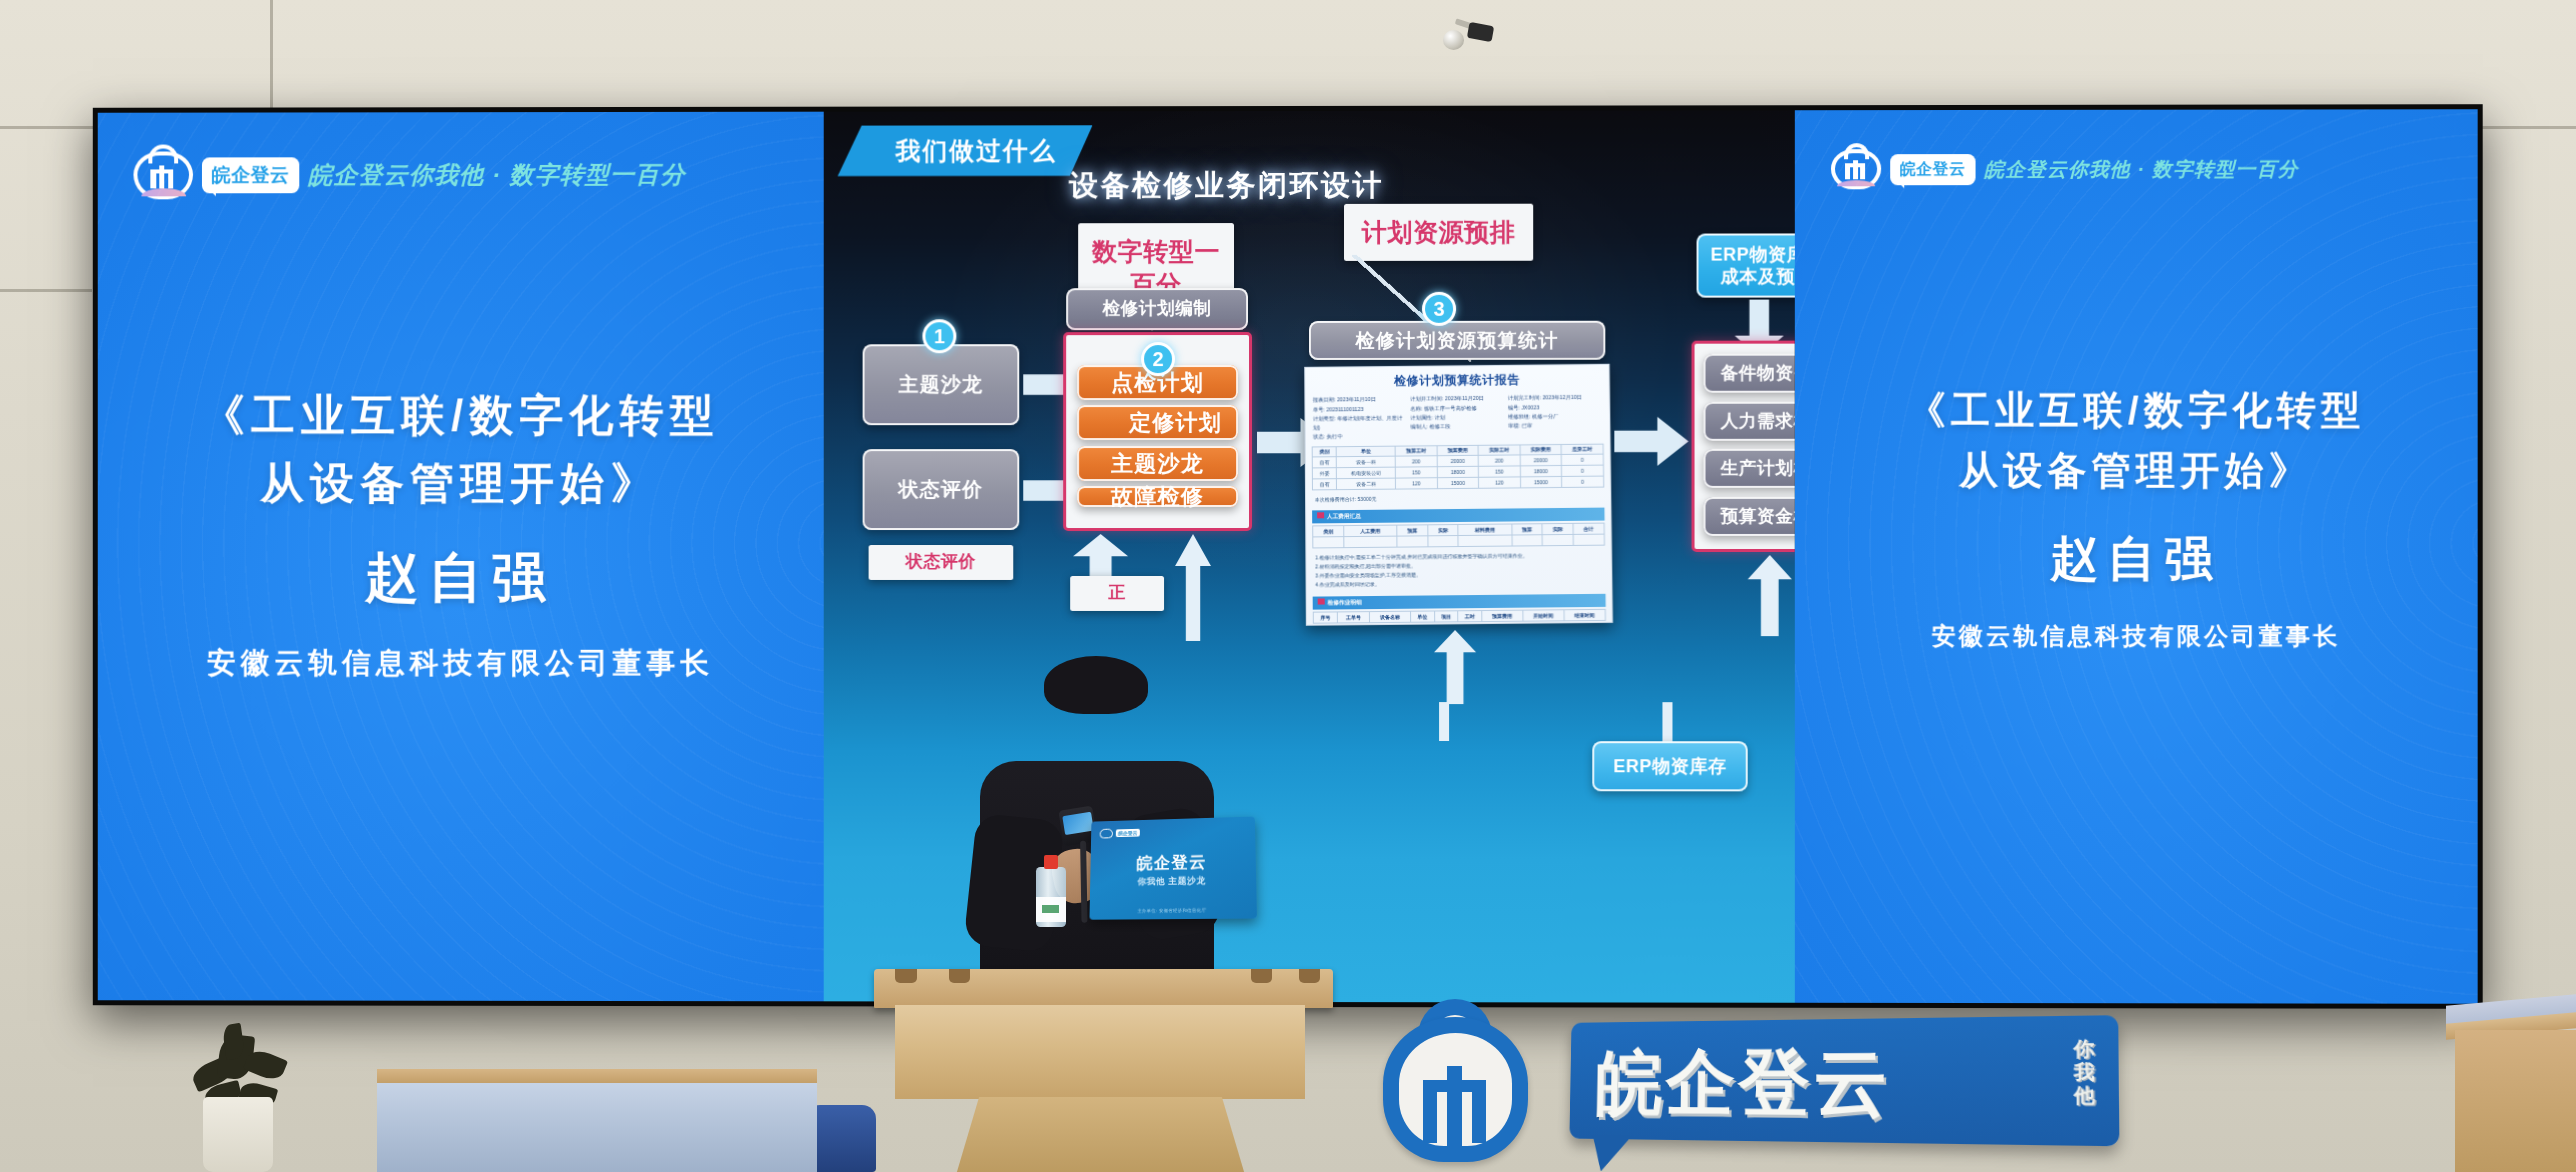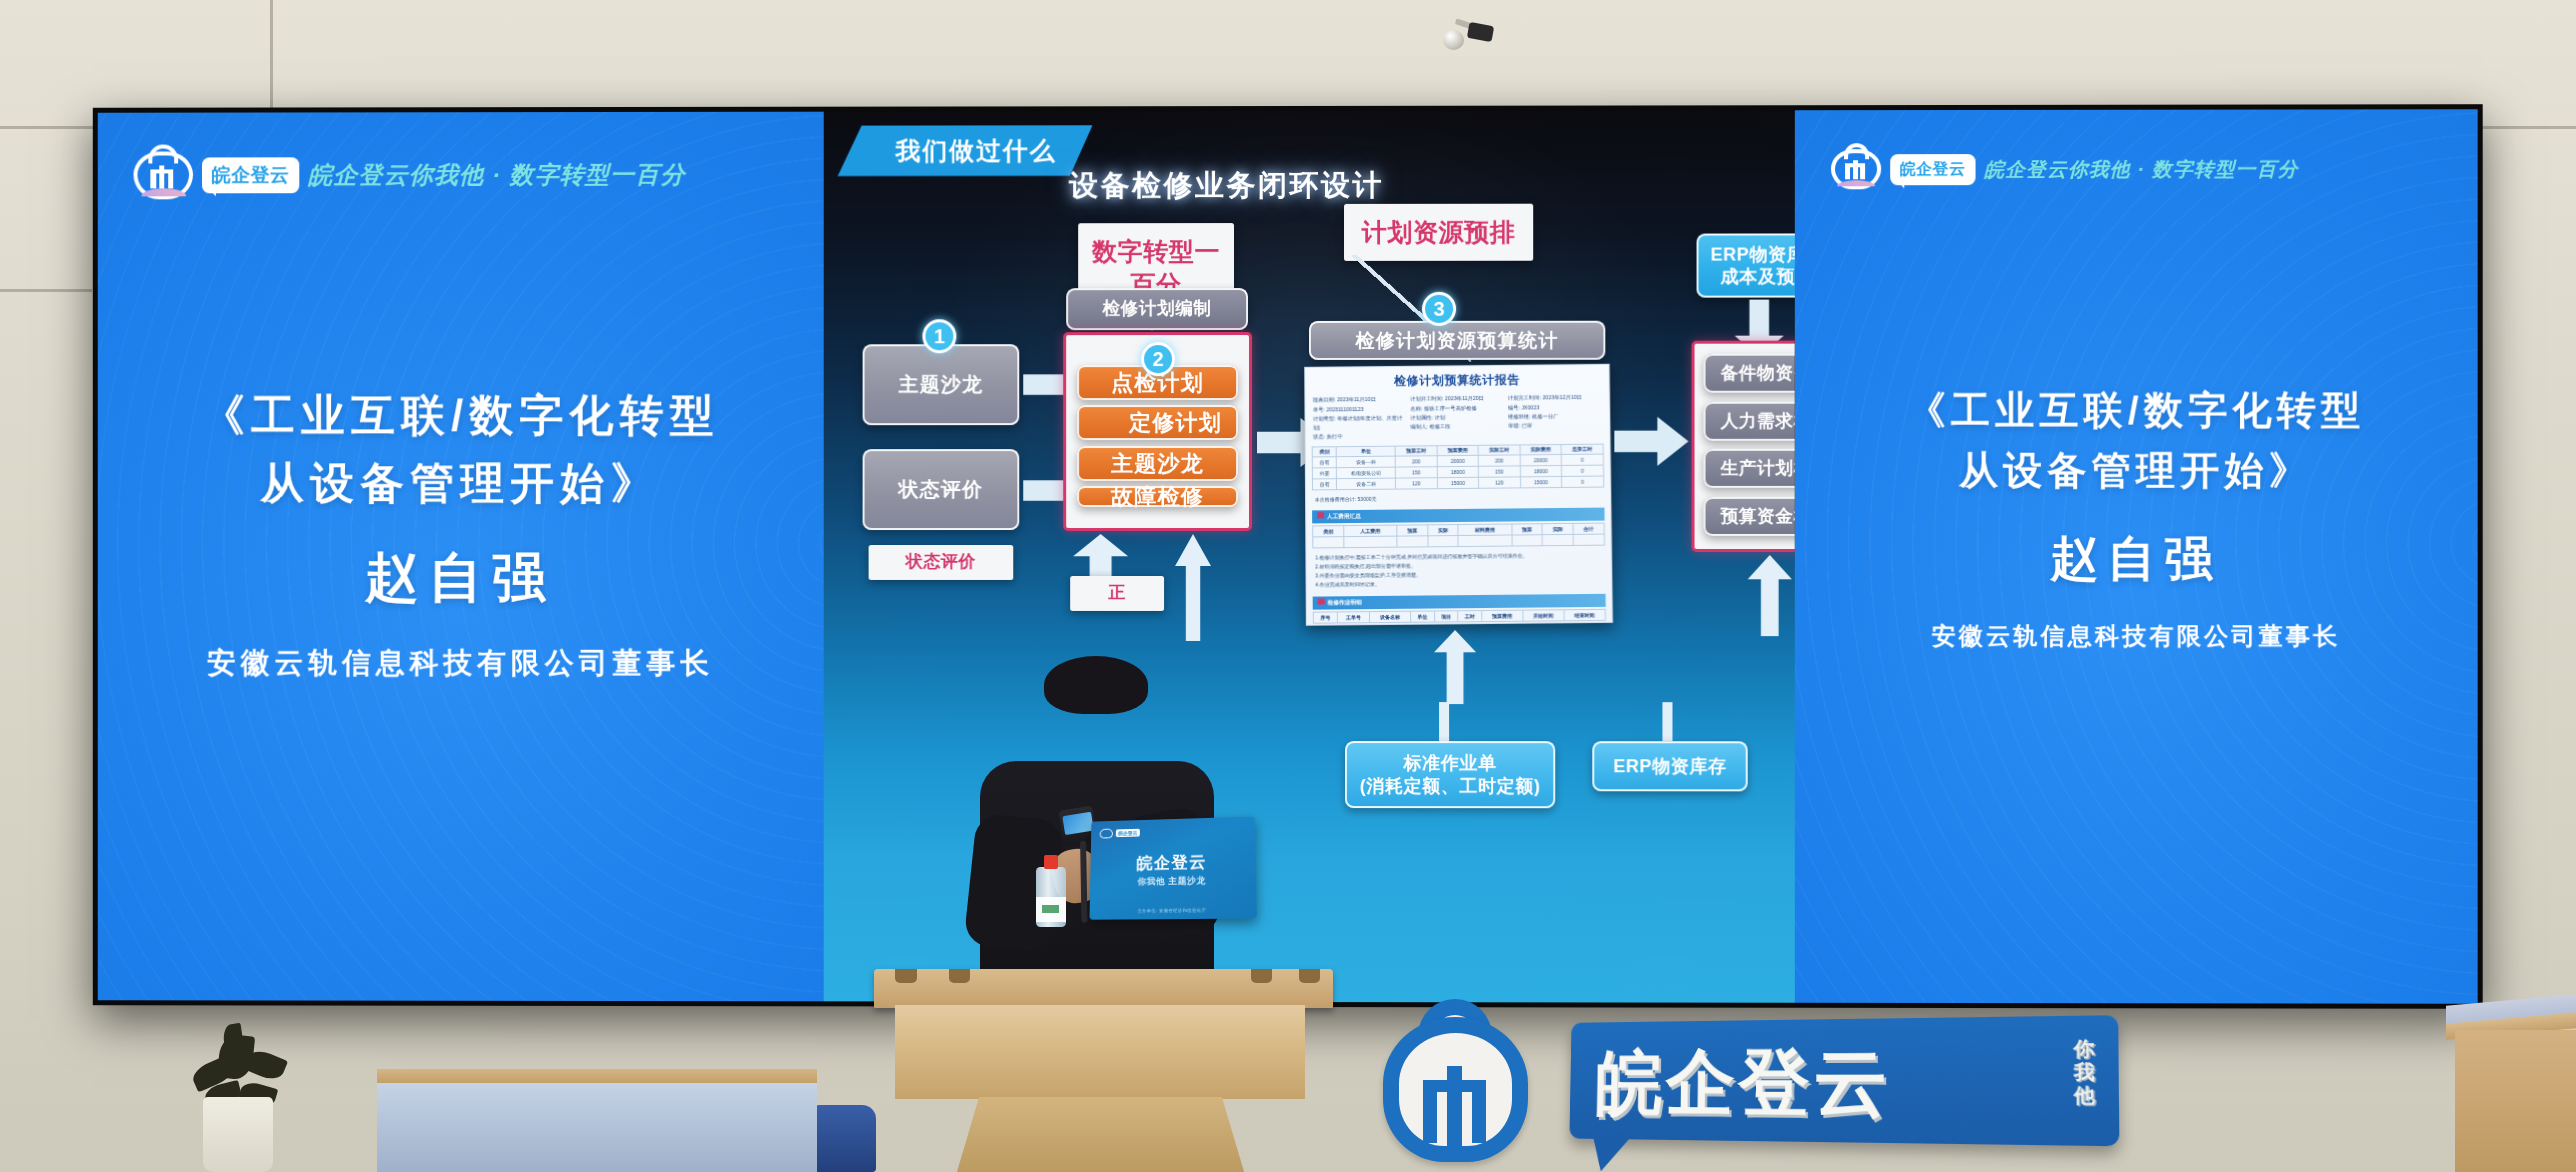--- a/index.html
+++ b/index.html
@@ -742,24 +742,20 @@
 
         <div class="group-frame" style="left:868px; top:230px; width:169px; height:211px;"></div>
         <div class="node grey-dark" style="left:880px; top:243px; width:143px; height:39px;">备件物资需求</div>
         <div class="node grey-dark" style="left:880px; top:291px; width:143px; height:39px;">人力需求检查</div>
         <div class="node grey-dark" style="left:880px; top:338px; width:143px; height:39px;">生产计划检查</div>
         <div class="node grey-dark" style="left:880px; top:386px; width:143px; height:39px;">预算资金检查</div>
 
         <div class="arrow-u" style="left:924px; top:444px; width:44px; height:81px;"></div>
 
         <div class="connector" style="left:616px; top:591px; width:10px; height:39px;"></div>
-        <div class="node cyan2" style="left:522px; top:630px; width:210px; height:67px; flex-direction:column;">
-          <span>标准作业单</span>
-          <span>(消耗定额、工时定额)</span>
-        </div>
         <div class="connector" style="left:839px; top:591px; width:10px; height:39px;"></div>
         <div class="node cyan2" style="left:769px; top:630px; width:155px; height:50px;">ERP物资库存</div>
       </div>
 
       <div class="side-panel right">
         <div class="brand-row">
           <div class="cloud-logo">
             <div class="bump" style="left:12.6px;top:-5.7px;width:25px;height:15.7px;"></div>
             <div class="cloud"></div>
             <div class="glyph" style="left:14px;top:11.3px;width:22.6px;height:19px;">

